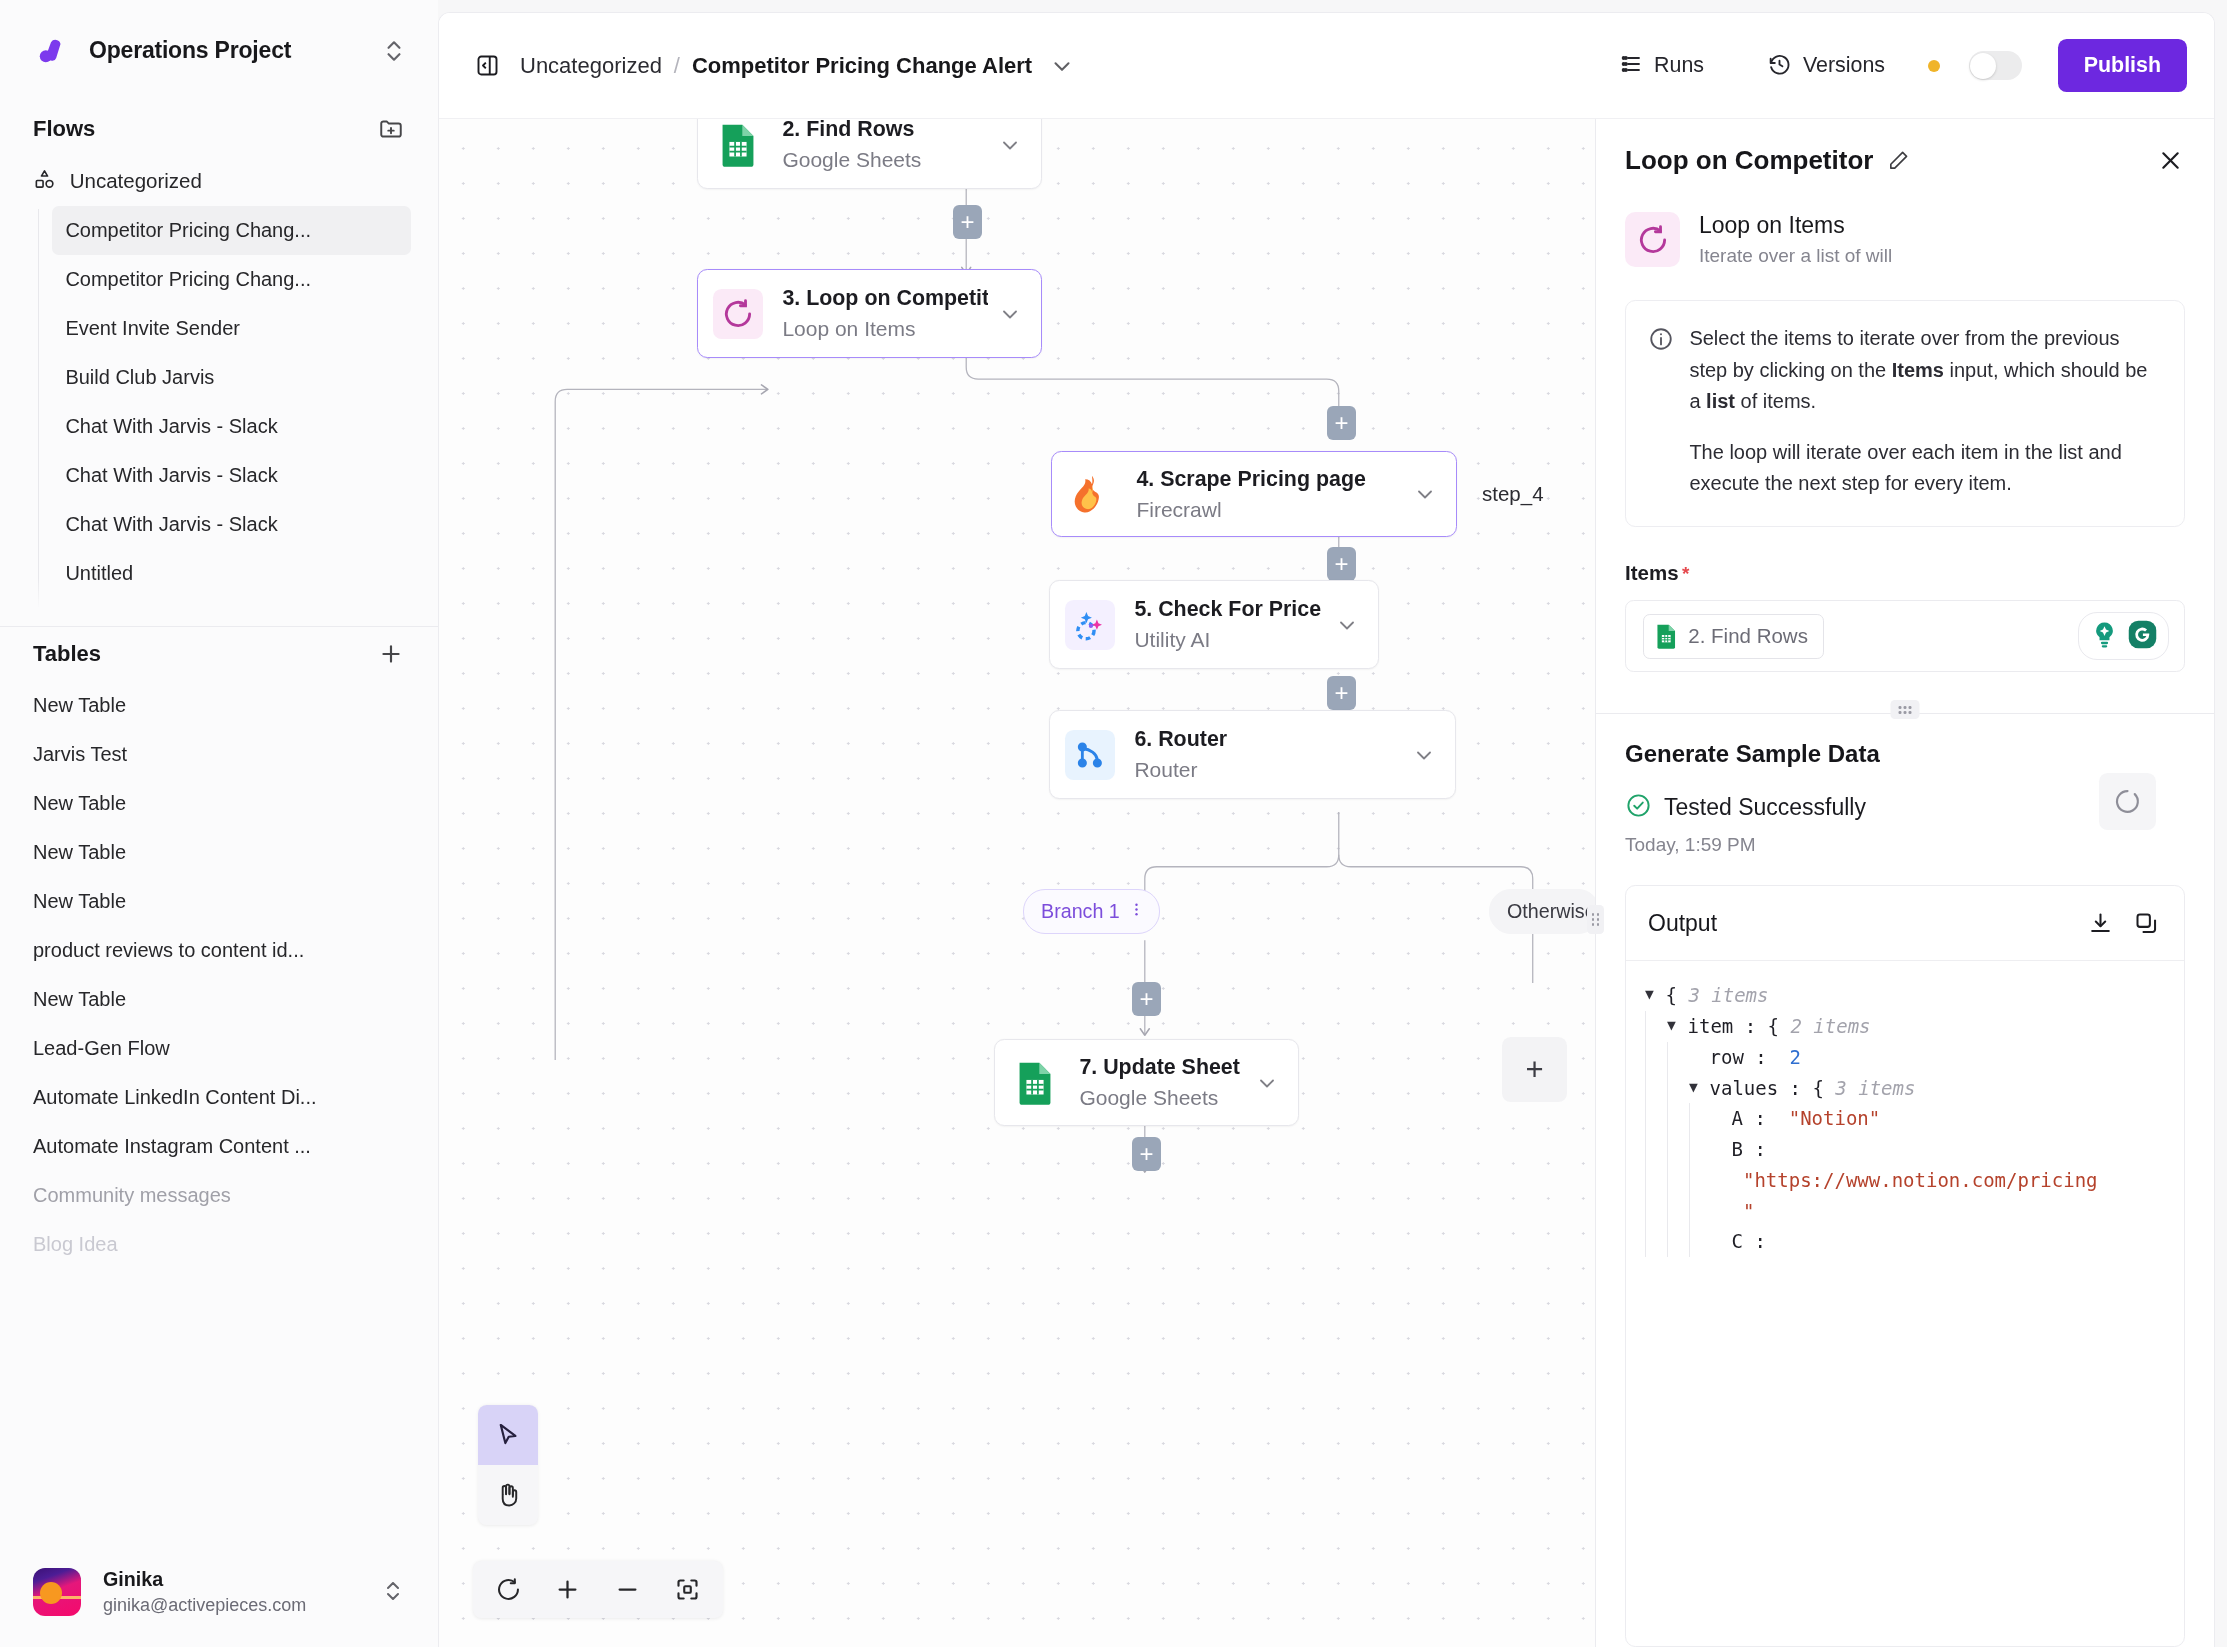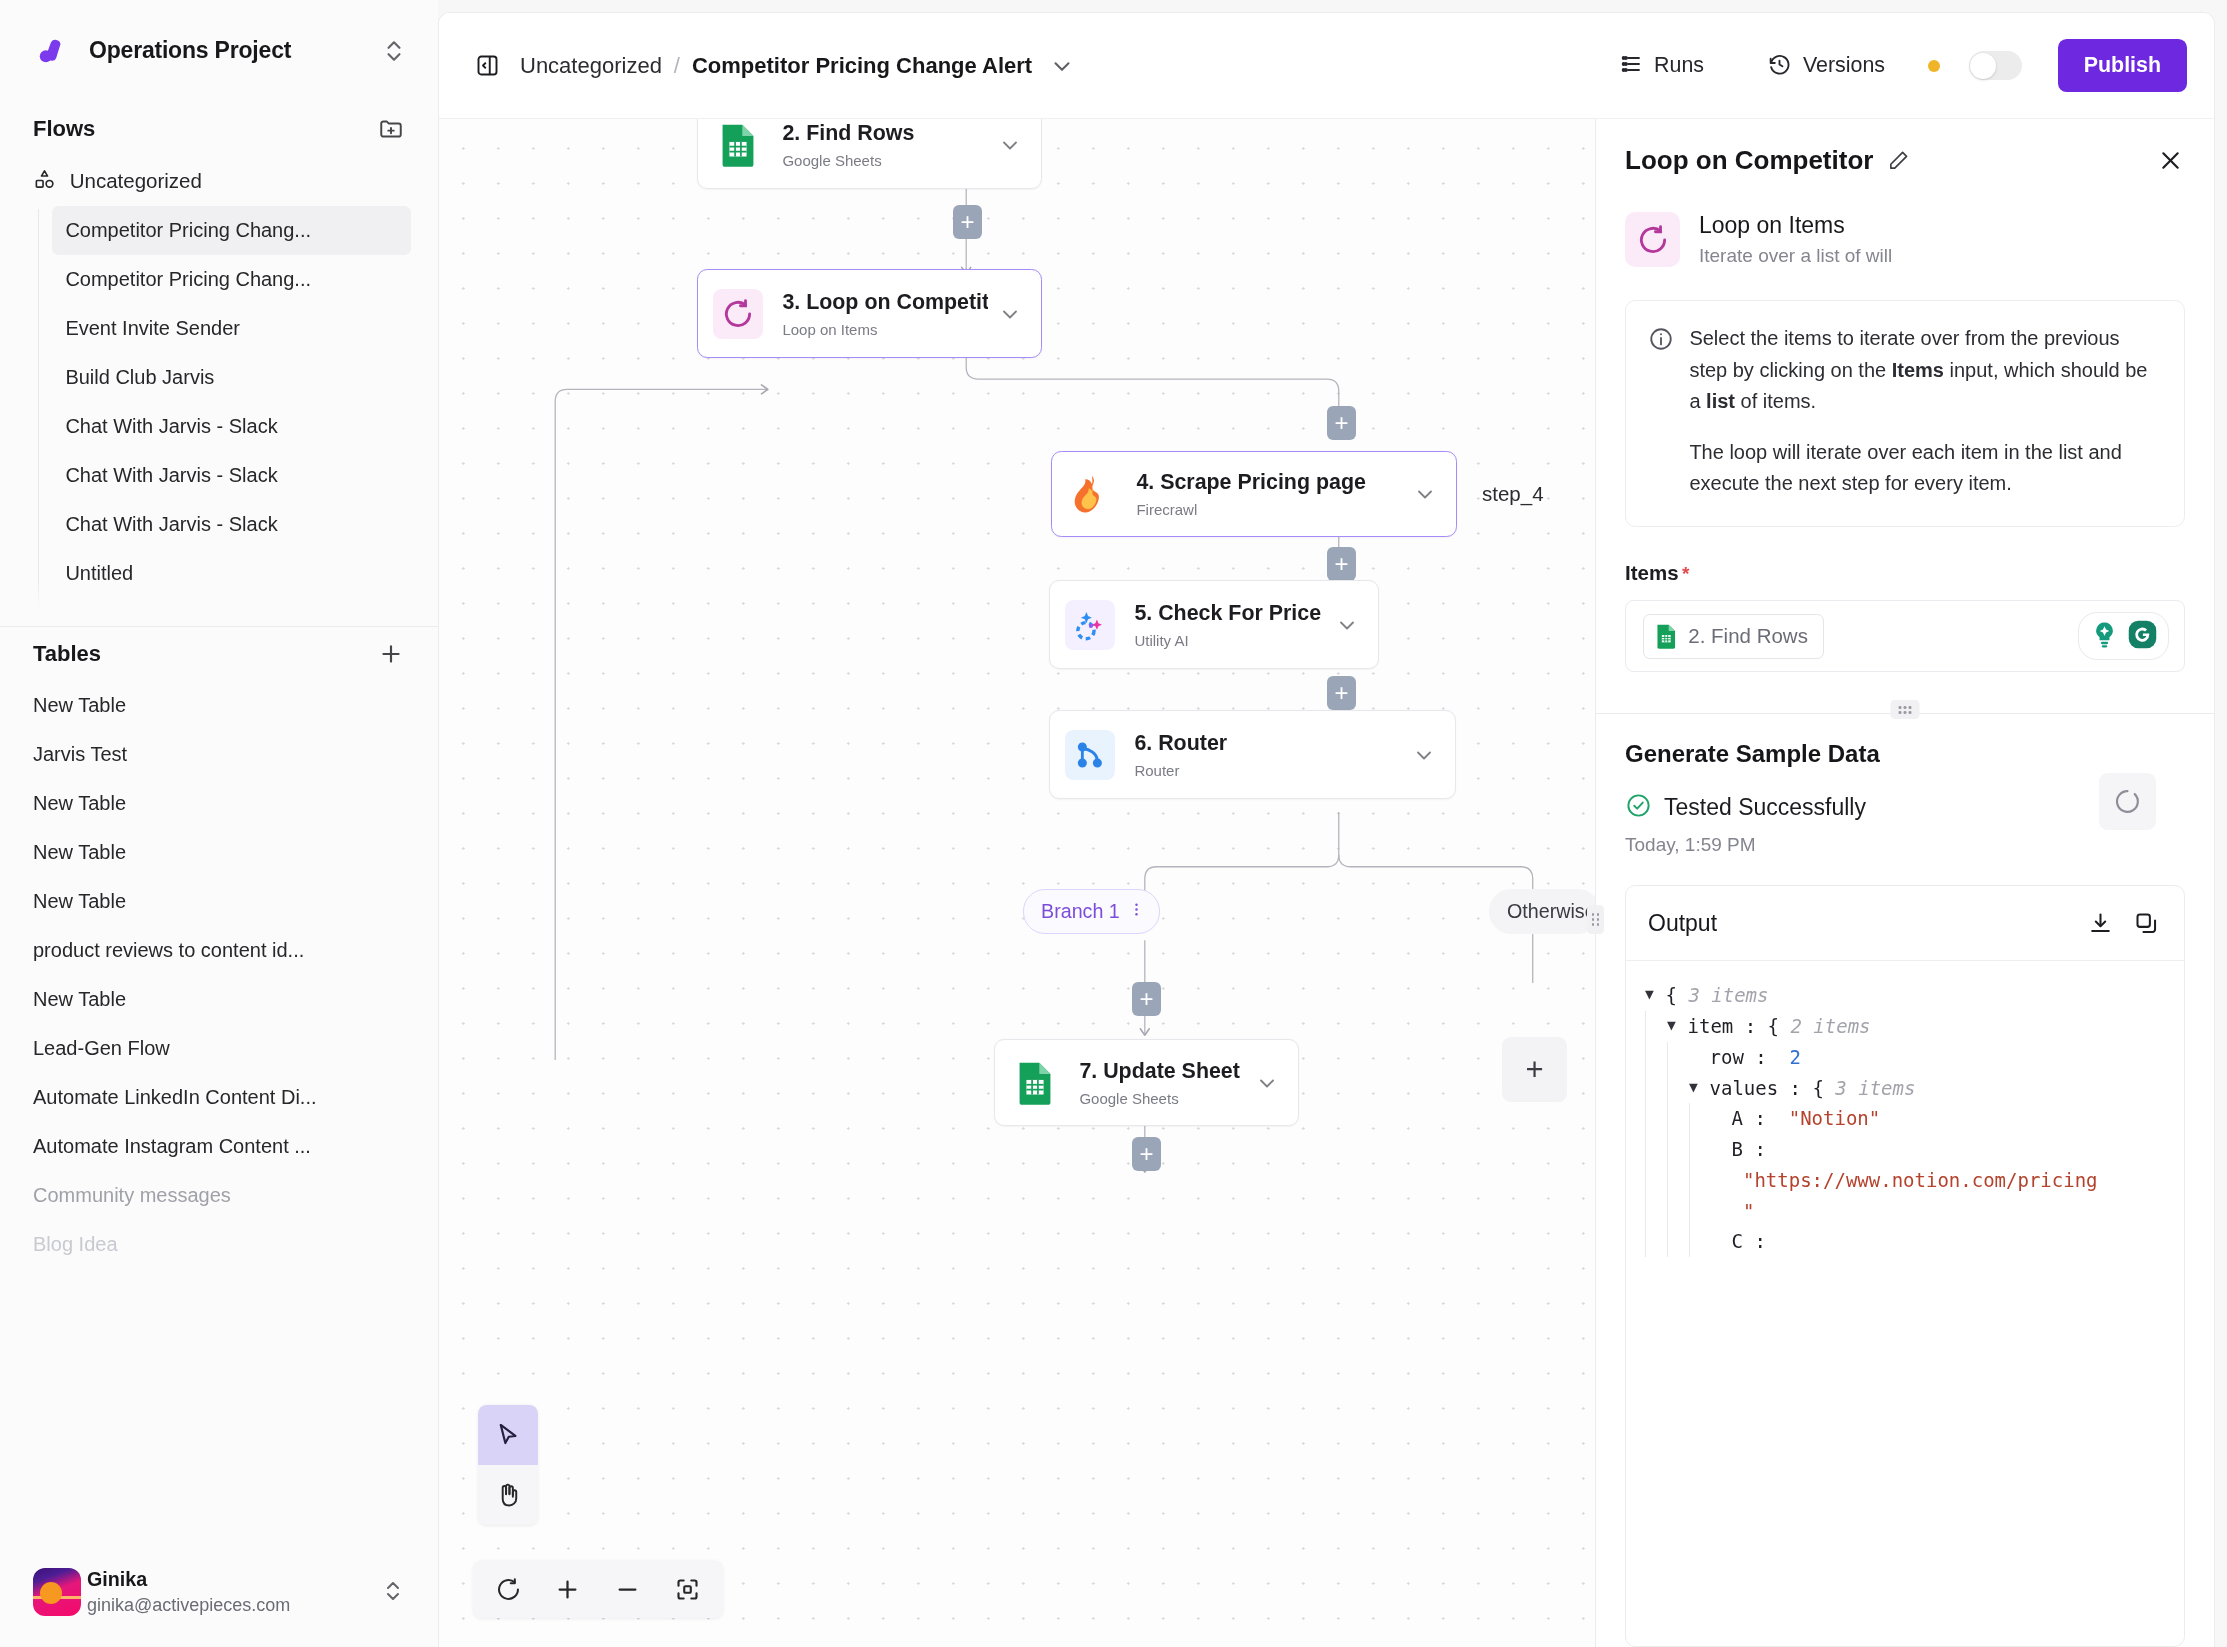--- a/index.html
+++ b/index.html
@@ -65,21 +65,21 @@
   .tables-box { position:relative; flex:1; overflow:hidden; }
   .table-item {
     height: 49px; display:flex; align-items:center;
     padding: 0 33px; font-size: 20px; color: #27272a;
     white-space: nowrap; overflow: hidden;
   }
   .table-item.dim { color: #a0a0a8; }
   .table-item.dimmer { color: #c9c9d1; }
 
   .sb-user {
-    height: 110px; display:flex; align-items:center; gap: 6px;
+    height: 110px; display:flex; align-items:center; gap: 22px;
     padding: 0 31px 0 33px;
   }
   .avatar {
     width:48px; height:48px; border-radius:12px; flex:0 0 48px;
     background: linear-gradient(160deg,#3b1175 0%,#4c1d95 22%, #e5177b 46%, #f5096b 100%);
     position:relative; overflow:hidden;
   }
   .avatar:after{
     content:""; position:absolute; left:6.8px; top:13.7px; width:22px; height:22px;
     border-radius:50%; background:#f79820;
@@ -146,21 +146,21 @@
     border-radius: 10.3px; box-shadow: 0 0.9px 1.7px rgba(16,16,24,.045);
     display: flex; align-items: center; padding: 0 19px 0 15.4px;
   }
   .node.sel { border: 1.4px solid #a78bfa; }
   .node .nic {
     width: 50px; height: 50px; flex: 0 0 50px; border-radius: 8.6px;
     display:flex; align-items:center; justify-content:center; margin-right: 19px;
   }
   .node .ntexts { flex: 1; min-width: 0; }
   .node .nt { font-size: 21.4px; font-weight: 600; color: #1c1c21; white-space:nowrap; overflow:hidden;}
-  .node .ns { font-size: 15px; color: #7b7b85; margin-top: 6px; }
+  .node .ns { font-size: 21px; color: #7b7b85; margin-top: 6px; }
   .node .nchev { width: 24px; height: 24px; opacity: .7; margin-left: 10.3px;}
 
   .plusnode {
     position:absolute; width: 29px; height: 34px; border-radius: 6px;
     background: #9aa6b8; display:flex; align-items:center; justify-content:center;
     color:#fff; font-size: 24px; line-height: 1; font-weight: 400;
   }
   .steplabel { position:absolute; font-size: 20.5px; color:#2b2b31;}
   .branchpill {
     position:absolute; height: 45px; border-radius: 22px; display:flex; align-items:center;

